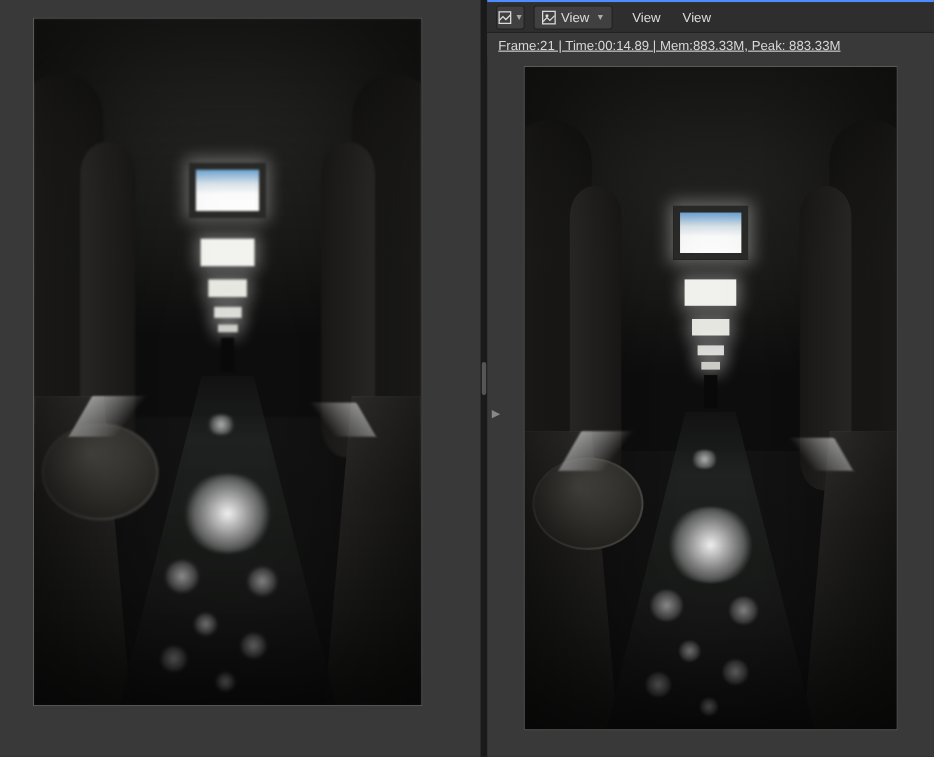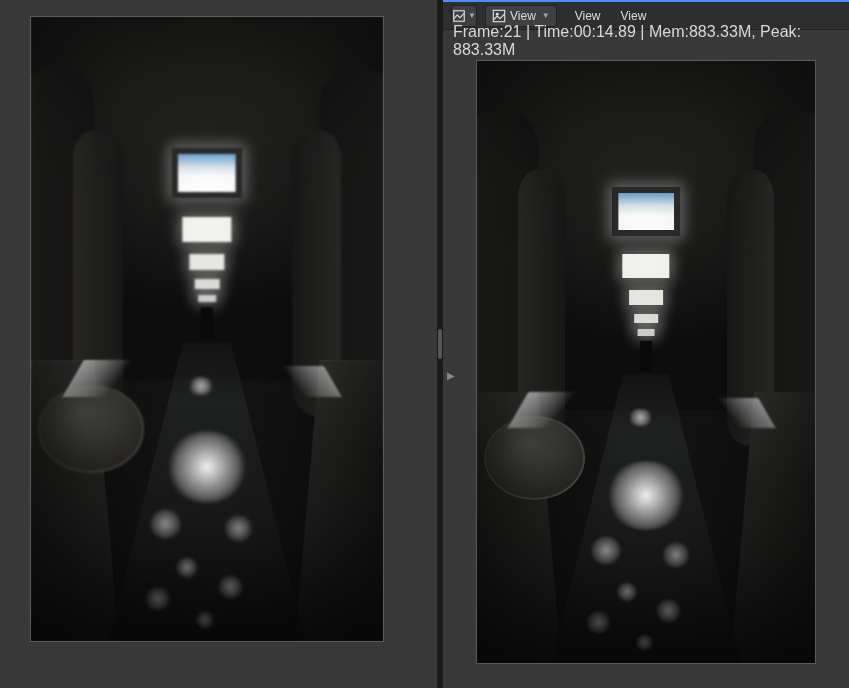--- a/index.html
+++ b/index.html
@@ -94,22 +94,23 @@
       font-size: 8px;
       margin-left: 2px;
       color: #aaa;
     }
     .status-line {
       height: 22px;
       padding-left: 10px;
       display: flex;
       align-items: center;
       color: #d8d8d8;
-      font-size: 16px;
+      font-size: 12px;
       background: #393939;
+      text-decoration: underline;
     }
     .right-canvas {
       flex: 1;
       display: flex;
       align-items: flex-start;
       justify-content: center;
       padding-top: 8px;
       position: relative;
     }
     .expand-chevron {

